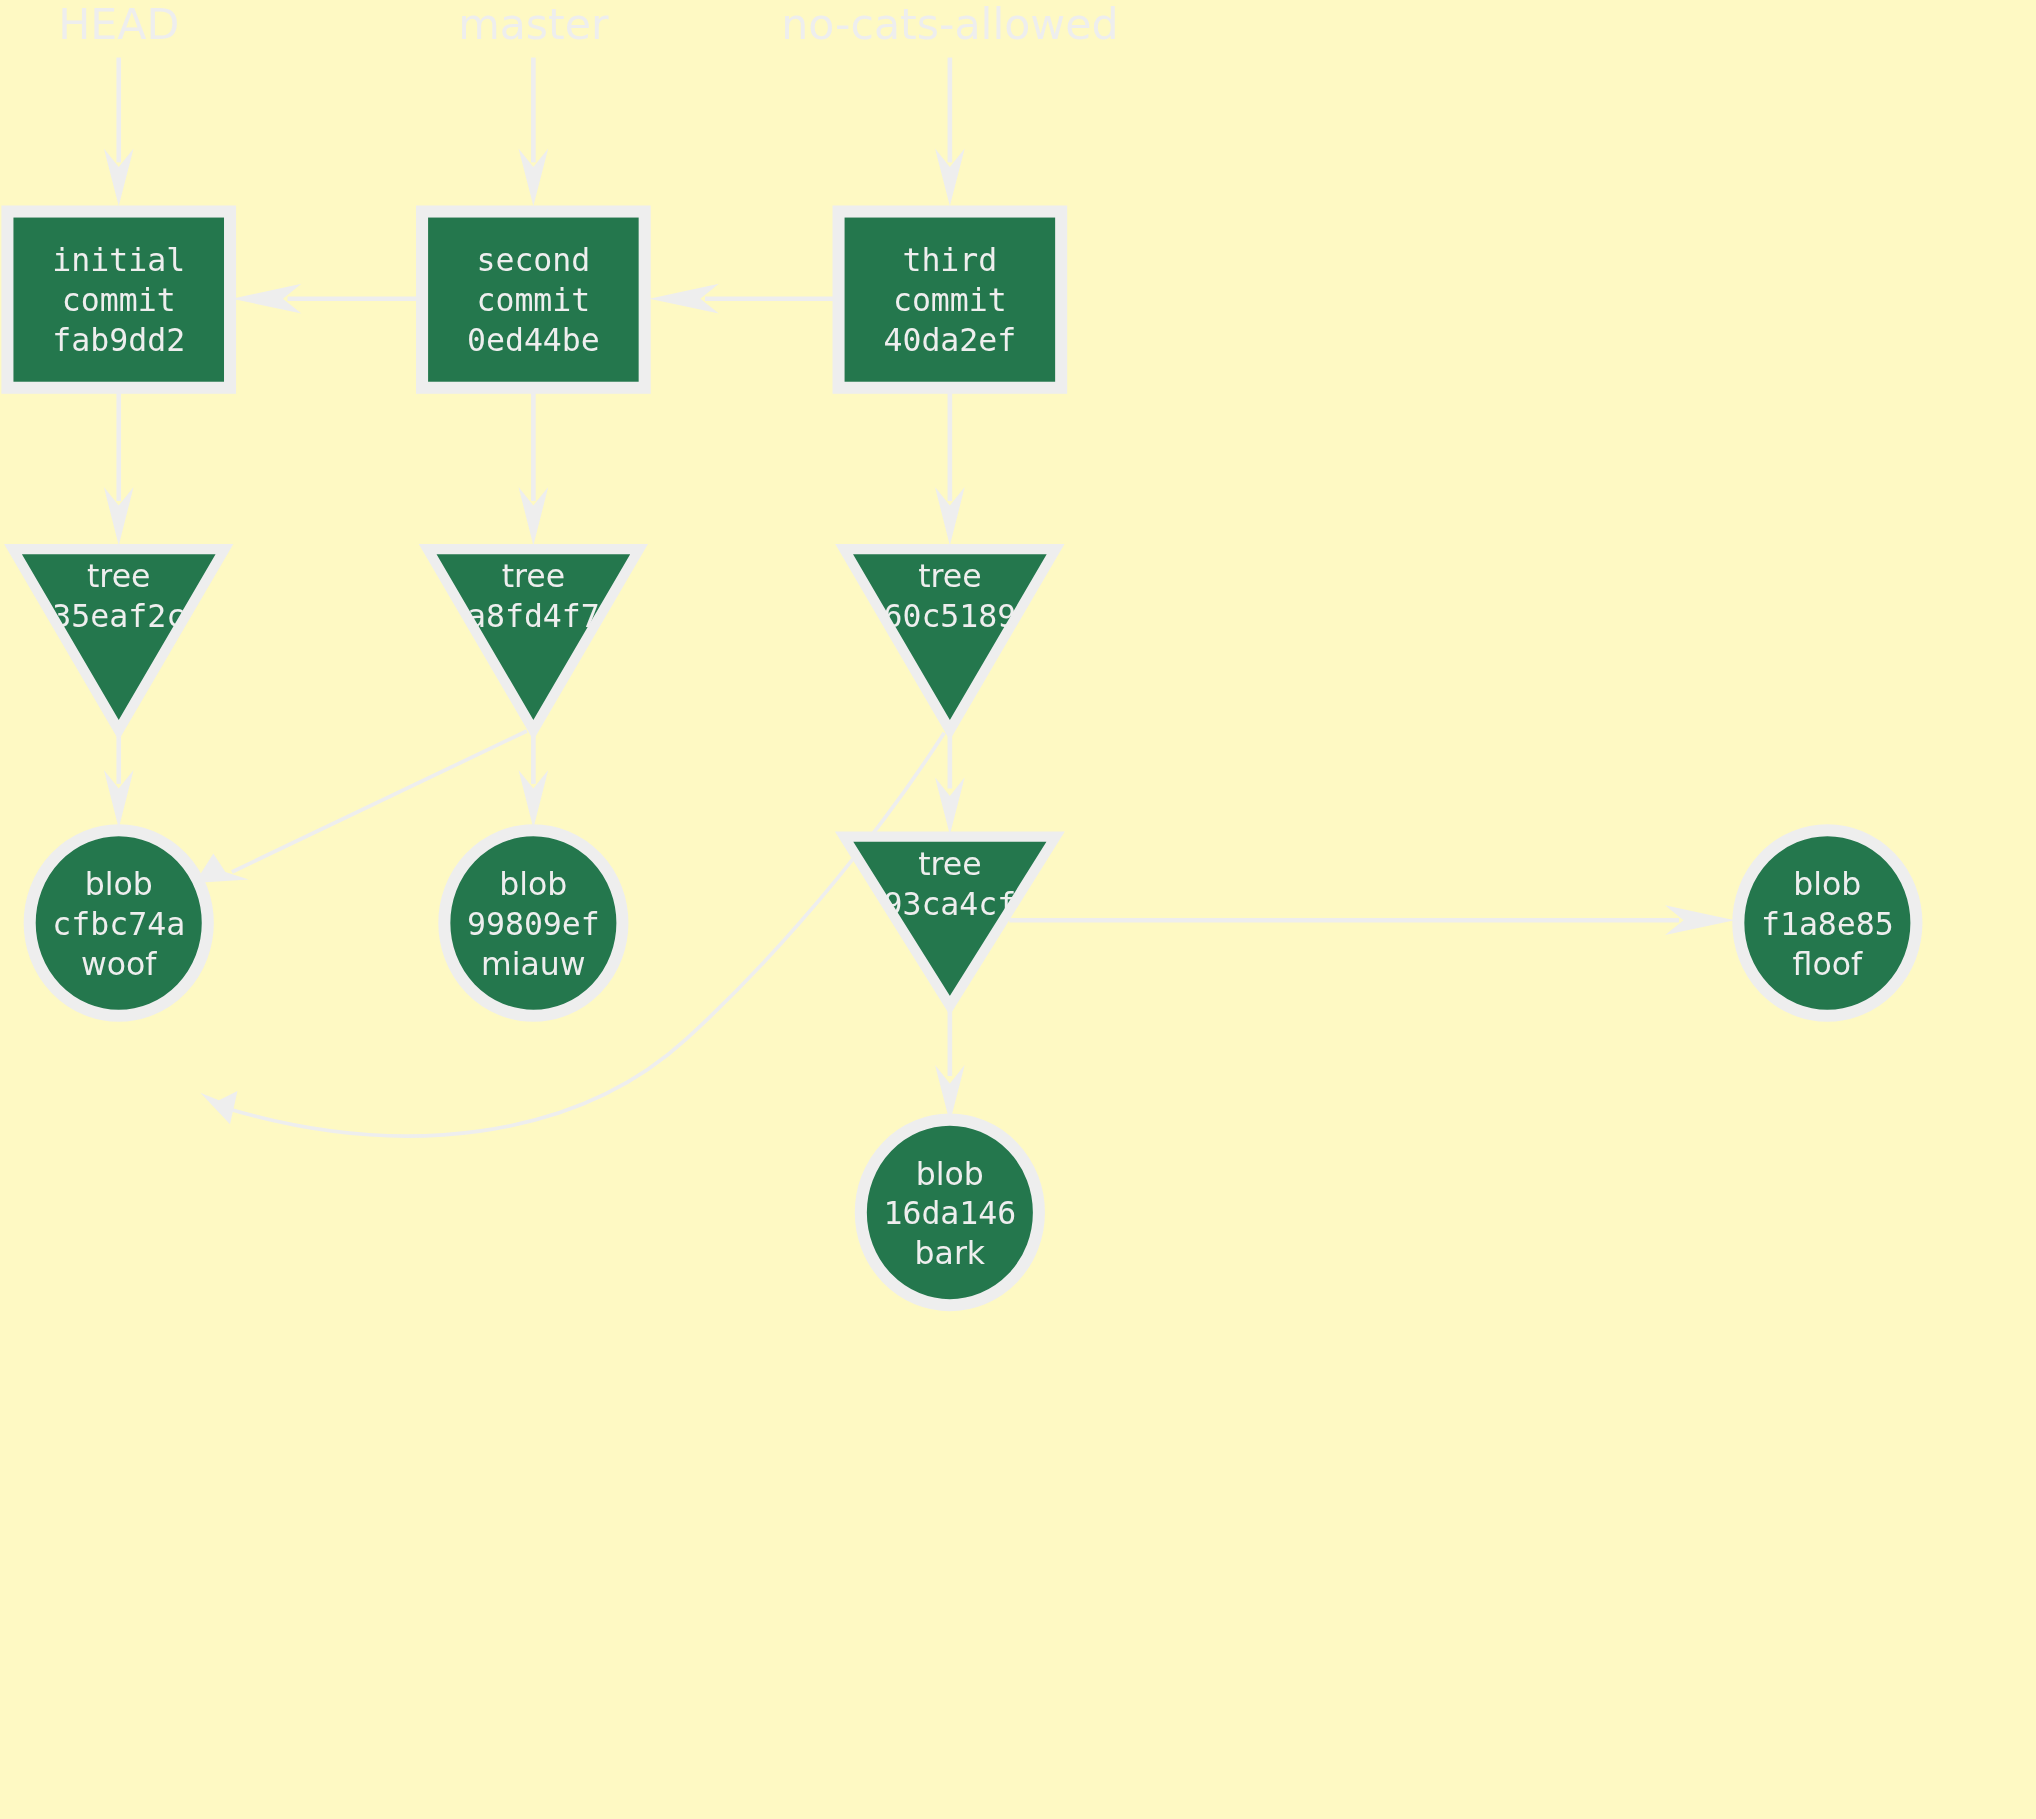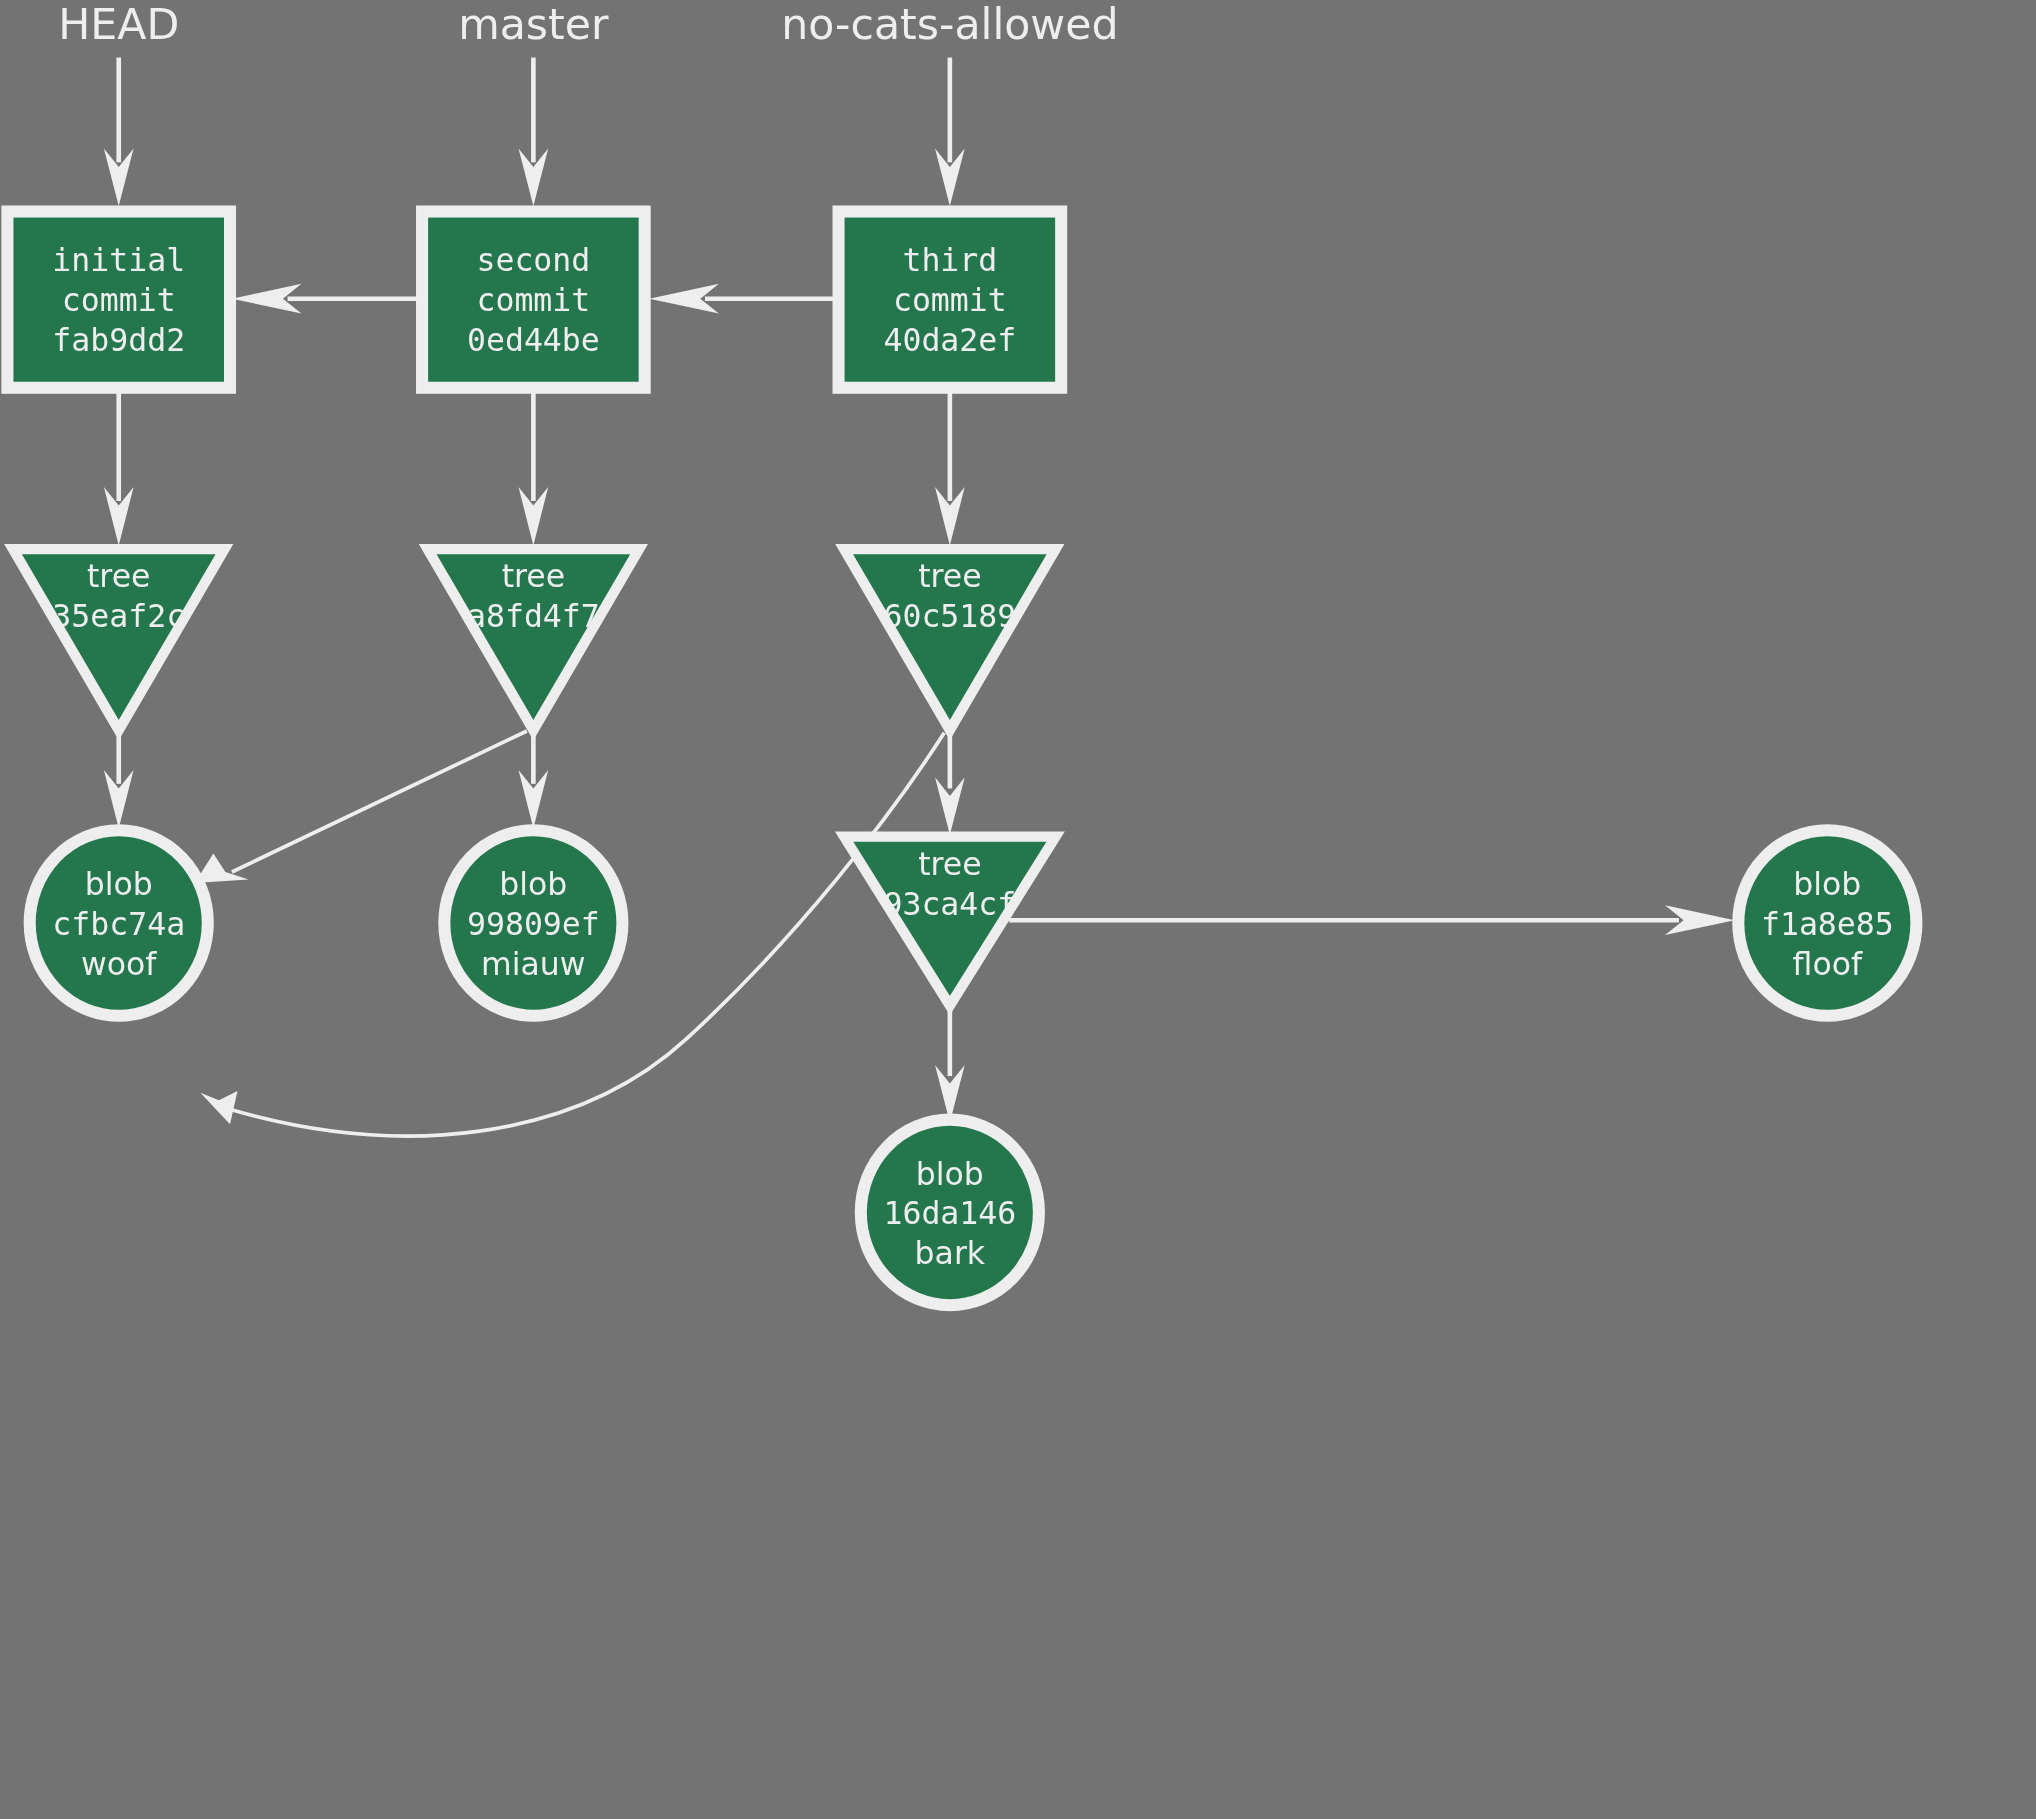--- a/index.html
+++ b/index.html
@@ -4,21 +4,21 @@
 <style>
   html, body {
     margin: 0;
     padding: 0;
     background: #000000;
   }
   #stage {
     position: relative;
     width: 2037px;
     height: 1820px;
-    background: #737373;
+    background: #fef9c3;
     overflow: hidden;
     font-family: "DejaVu Sans", sans-serif;
   }
   svg.graph {
     position: absolute;
     top: 0;
     left: 0;
     width: 2037px;
     height: 1820px;
     display: block;

